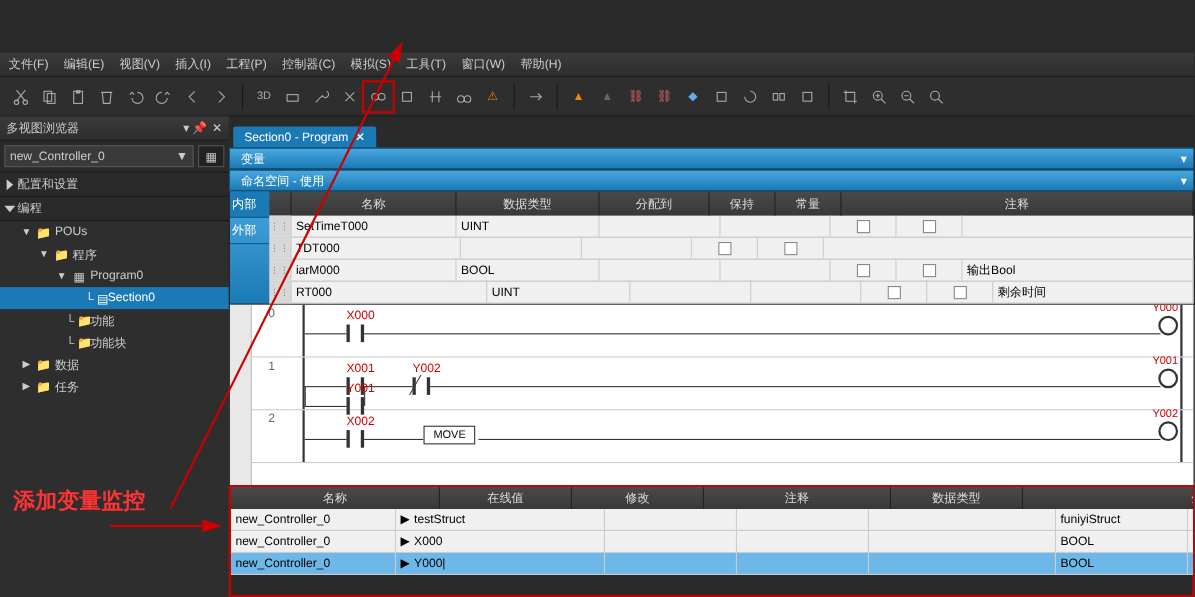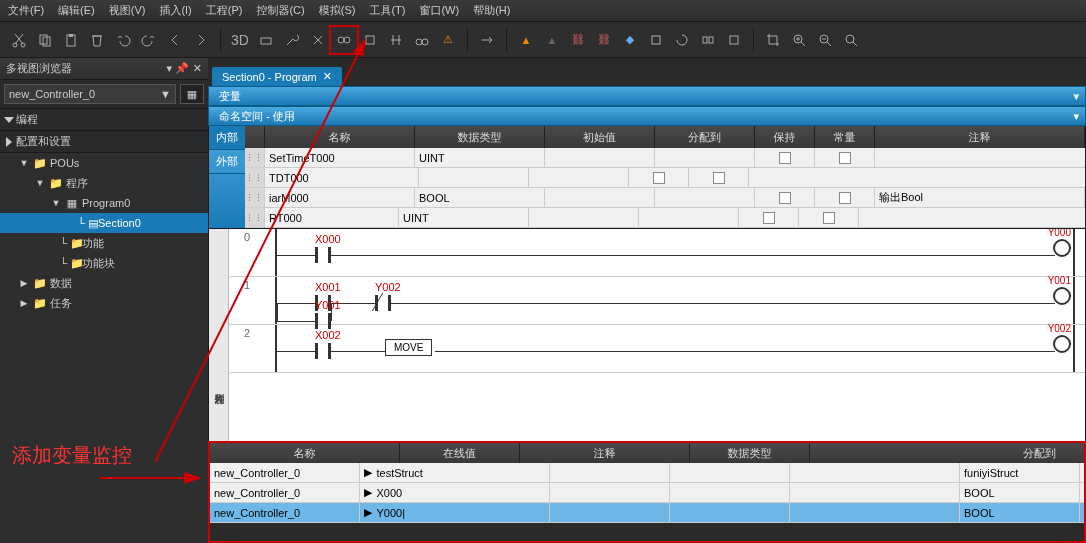--- a/index.html
+++ b/index.html
@@ -1,17 +1,17 @@
 <!DOCTYPE html>
 <html><head>
 <meta charset="utf-8">
 <style>
 * { margin:0; padding:0; box-sizing:border-box; font-family:"Microsoft YaHei",sans-serif; font-size:11px; }
 body { background:#2a2a2a; color:#ccc; width:1086px; height:543px; overflow:hidden; position:relative; }
-.menubar { background:linear-gradient(#3a3a3a,#2e2e2e); height:22px; display:flex; align-items:center; padding:0 8px; gap:14px; border-bottom:1px solid #1a1a1a; }
+.menubar { background:linear-gradient(#3a3a3a,#2e2e2e); height:22px; display:flex; align-items:center; padding:0 8px; gap:14px; border-bottom:1px solid #1a1a1a;margin-top:48px; }
 .menubar span { cursor:pointer; }
 .toolbar { background:#2e2e2e; height:36px; display:flex; align-items:center; padding:0 6px; gap:2px; border-bottom:1px solid #1a1a1a; }
 .toolbar .grp { display:flex; align-items:center; height:100%; }
 .toolbar .sep { width:1px; height:24px; background:#1a1a1a; margin:0 4px; }
 .tbtn { width:26px; height:26px; display:flex; align-items:center; justify-content:center; color:#888; cursor:pointer; }
 .tbtn svg { width:16px; height:16px; }
 .main { display:flex; height:calc(543px - 58px); }
 .sidebar { width:208px; background:#2e2e2e; display:flex; flex-direction:column; }
 .panel-hdr { background:linear-gradient(#3a3a3a,#2e2e2e); height:22px; display:flex; align-items:center; justify-content:space-between; padding:0 6px; border-bottom:1px solid #1a1a1a; }
 .panel-hdr .r { display:flex; gap:4px; }
@@ -27,21 +27,21 @@
 .tree-item .exp { width:12px; text-align:center; font-size:9px; }
 .tree-item .ico { width:14px; height:12px; margin:0 3px; display:flex; align-items:center; justify-content:center; }
 .content { flex:1; display:flex; flex-direction:column; overflow:hidden; position:relative; }
 .tabbar { height:22px; background:#2a2a2a; display:flex; align-items:flex-end; padding:0 4px; margin-top:6px; }
 .tab { background:#1a7ab5; color:#fff; padding:3px 10px; display:flex; align-items:center; gap:6px; border-radius:2px 2px 0 0; }
 .tab .x { cursor:pointer; }
 .blue-bar { background:linear-gradient(#4aa8e0,#1a7ab5); height:20px; display:flex; align-items:center; padding:0 10px; color:#fff; border:1px solid #0a5a8a; position:relative; }
 .blue-bar .chev { position:absolute; right:6px; }
 .varbox { display:flex; border:1px solid #1a1a1a; border-top:none; background:#2a2a2a; }
 .vartabs { width:36px; background:linear-gradient(#4aa8e0,#1a7ab5); display:flex; flex-direction:column; color:#fff; font-size:10px; }
-.vartab { padding:4px 2px; text-align:center; border-bottom:1px solid #0a5a8a; cursor:pointer; }
+.vartab { padding:4px 2px; text-align:left; border-bottom:1px solid #0a5a8a; cursor:pointer; }
 .vartab.active { background:#1a7ab5; }
 .vartable { flex:1; }
 .vthdr { display:flex; background:linear-gradient(#4a4a4a,#383838); height:22px; }
 .vthdr div { border-right:1px solid #222; display:flex; align-items:center; justify-content:center; color:#ddd; }
 .vtrow { display:flex; height:20px; background:#f0f0f0; color:#000; border-bottom:1px solid #ccc; }
 .vtrow div { border-right:1px solid #ccc; display:flex; align-items:center; padding:0 4px; overflow:hidden; }
 .vtrow .dots { width:20px; background:#d8d8d8; justify-content:center; color:#666; letter-spacing:1px; font-size:8px; }
 .chk { width:12px; height:12px; border:1px solid #888; background:#fff; }
 .ladder-wrap { flex:1; display:flex; border:1px solid #1a1a1a; border-top:none; background:#fff; color:#000; overflow:hidden; }
 .ladder-side { width:20px; background:#e8e8e8; writing-mode:vertical-rl; text-align:center; padding:6px 2px; font-size:10px; color:#444; border-right:1px solid #bbb; }
@@ -65,21 +65,21 @@
 .watch-panel { position:absolute; left:208px; right:0; bottom:0; height:102px; background:#2a2a2a; border:2px solid #c00; }
 .watch-hdr { background:linear-gradient(#4aa8e0,#1a7ab5); height:20px; display:flex; align-items:center; justify-content:space-between; padding:0 6px; color:#fff; }
 .watch-hdr .r span { margin-left:6px; cursor:pointer; }
 .wtable-wrap { overflow-x:auto; }
 .wtable { min-width:1060px; }
 .wthdr { display:flex; background:linear-gradient(#4a4a4a,#383838); height:20px; }
 .wthdr div { border-right:1px solid #222; display:flex; align-items:center; justify-content:center; color:#ddd; white-space:nowrap; }
 .wrow { display:flex; height:20px; background:#f0f0f0; color:#000; border-bottom:1px solid #ccc; }
 .wrow.sel { background:#6db8e8; }
 .wrow div { border-right:1px solid #ccc; display:flex; align-items:center; padding:0 4px; overflow:hidden; white-space:nowrap; }
-.annotation { position:absolute; left:12px; top:442px; color:#f33; font-size:20px; font-weight:normal; z-index:100; }
+.annotation { position:absolute; left:12px; top:442px; color:#f33; font-size:20px; font-weight:bold; z-index:100; }
 .arrow-svg { position:absolute; left:0; top:0; pointer-events:none; z-index:99; }
 </style>
 </head>
 <body>
 
 <div class="menubar">
   <span>文件(F)</span>
   <span>编辑(E)</span>
   <span>视图(V)</span>
   <span>插入(I)</span>
@@ -133,21 +133,21 @@
         </svg>
       </div>
     <div class="tbtn">
         <svg viewBox="0 0 16 16">
           <path d="M6 3l5 5-5 5" stroke="#aaa" fill="none"></path>
         </svg>
       </div>
   </div>
   <div class="sep"></div>
   <div class="grp">
-    <div class="tbtn" style="font-size:14px;color:#aaa">3D</div>
+    <div class="tbtn" style="font-size:10px;color:#aaa">3D</div>
     <div class="tbtn">
         <svg viewBox="0 0 16 16">
           <rect x="3" y="6" width="10" height="6" stroke="#aaa" fill="none"></rect>
         </svg>
       </div>
     <div class="tbtn">
         <svg viewBox="0 0 16 16">
           <path d="M3 13l6-6a3 3 0 104-4" stroke="#aaa" fill="none"></path>
         </svg>
       </div>
@@ -256,26 +256,26 @@
       </div>
     </div>
     <div class="device-row">
       <div class="device-sel">
         <span>new_Controller_0</span>
         <span>▼</span>
       </div>
       <div class="chip">▦</div>
     </div>
     <div class="section-row">
+      <span class="tri"></span>
+      <span>配置和设置</span>
+    </div>
+    <div class="section-row">
       <span class="tri open"></span>
       <span>编程</span>
-    </div>
-    <div class="section-row">
-      <span class="tri"></span>
-      <span>配置和设置</span>
     </div>
     <div class="tree">
       <div class="tree-item" style="padding-left:18px">
           <span class="exp">▼</span>
           <span class="ico">📁</span>
           <span>POUs</span>
         </div>
       <div class="tree-item" style="padding-left:34px">
           <span class="exp">▼</span>
           <span class="ico">📁</span>
@@ -333,21 +333,20 @@
     <div class="varbox">
       <div class="vartabs">
         <div class="vartab active">内部</div>
         <div class="vartab">外部</div>
       </div>
       <div class="vartable">
         <div class="vthdr">
           <div style="width:20px"></div>
           <div style="width:150px">名称</div>
           <div style="width:130px">数据类型</div>
-          <div style="width:110px">初始值</div>
           <div style="width:100px">分配到</div>
           <div style="width:60px">保持</div>
           <div style="width:60px">常量</div>
           <div style="flex:1">注释</div>
         </div>
         <div id="varrows">
             <div class="vtrow">
               <div class="dots">⋮⋮</div>
     <div style="width:150px">SetTimeT000</div>
     <div style="width:130px">UINT</div>
@@ -381,30 +380,31 @@
     <div style="width:60px;justify-content:center">
                 <span class="chk"></span>
               </div>
     <div style="width:60px;justify-content:center">
                 <span class="chk"></span>
               </div>
     <div style="flex:1">输出Bool</div>
             </div>
             <div class="vtrow">
               <div class="dots">⋮⋮</div>
-    <div style="width:134px">RT000</div>
+    <div style="width:178px">RT000</div>
     <div style="width:130px">UINT</div>
     <div style="width:110px"></div>
     <div style="width:100px"></div>
     <div style="width:60px;justify-content:center">
                 <span class="chk"></span>
               </div>
     <div style="width:60px;justify-content:center">
                 <span class="chk"></span>
               </div>
+    <div style="flex:1">剩余时间</div>
             </div>
           </div>
       </div>
     </div>
 
     <div class="ladder-wrap">
       <div class="ladder-side">行注释列表</div>
       <div class="ladder-nums" id="rungnums">
           <div>0</div>
           <div>1</div>
@@ -492,20 +492,21 @@
 
   </div>
 </div>
 
 <div class="watch-panel">
   <div class="wtable-wrap">
   <div class="wtable">
     <div class="wthdr">
       <div style="width:190px">名称</div>
       <div style="width:120px">在线值</div>
+      <div style="width:120px">修改</div>
       <div style="width:170px">注释</div>
       <div style="width:120px">数据类型</div>
       <div style="flex:1;min-width:120px">分配到</div>
     </div>
     <div id="wrows">
           <div class="wrow">
             <div style="width:150px">new_Controller_0</div>
     <div style="width:190px"><span style="margin-right:4px">▶</span>testStruct</div>
     <div style="width:120px"></div>
     <div style="width:120px"></div>

